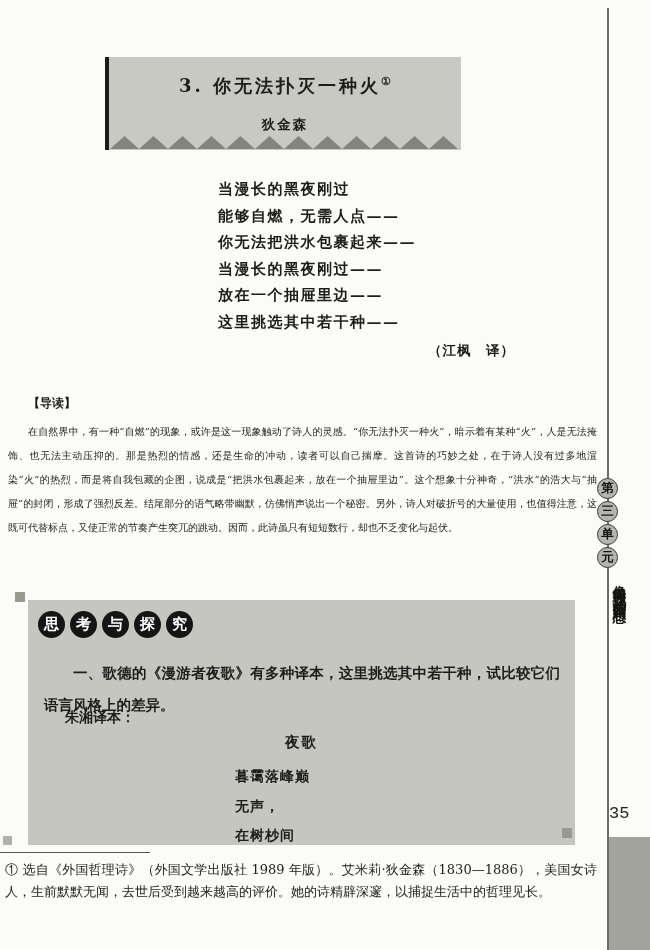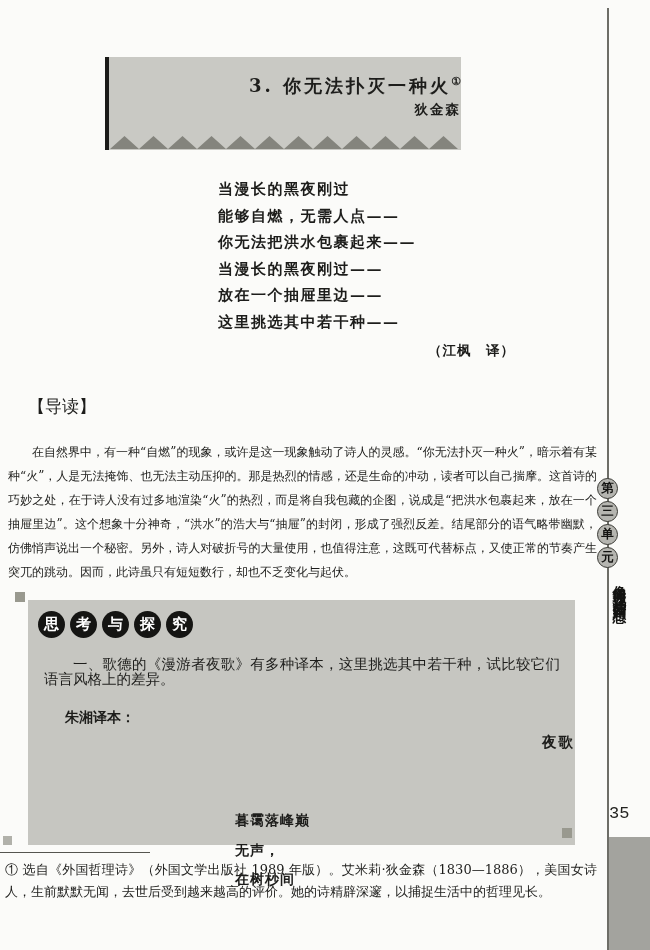--- a/index.html
+++ b/index.html
@@ -13,45 +13,45 @@
     overflow: hidden;
   }
 
   
   .lesson-header {
     position: absolute; left: 105px; top: 57px;
     width: 356px; height: 93px;
     background: #c9c9c4;
     border-left: 4px solid #1b1b19;
     box-sizing: border-box;
-    text-align: right;
+    text-align: center;
   }
   .lesson-title { margin-top: 17px; font-size: 18px; font-weight: bold; letter-spacing: 3px; }
   .lesson-title sup { font-size: 11px; letter-spacing: 0; }
-  .lesson-author { margin-top: 3px; font-size: 13.5px; font-weight: bold; letter-spacing: 2px; }
+  .lesson-author { margin-top: 18px; font-size: 13.5px; font-weight: bold; letter-spacing: 2px; }
   .zigzag { position: absolute; left: 1px; bottom: 1px; display: block; }
 
   
   .poem {
     position: absolute; left: 218px; top: 176px;
     font-size: 15px; font-weight: bold;
     line-height: 26.5px; letter-spacing: 1.5px;
     white-space: nowrap;
   }
   .translator {
     position: absolute; left: 428px; top: 342px;
     font-size: 13.5px; font-weight: bold; letter-spacing: 1px;
   }
 
   
-  .intro-heading { position: absolute; left: 28px; top: 395px; font-size: 17px; font-weight: normal; }
+  .intro-heading { position: absolute; left: 28px; top: 395px; font-size: 12px; font-weight: bold; }
   .intro-body {
     position: absolute; left: 8px; top: 420px; width: 589px;
-    font-size: 12px; line-height: 24px;
-    text-align: justify; text-indent: 2em; margin-top: 20px;
+    font-size: 10px; line-height: 24px;
+    text-align: justify; text-indent: 2em;
   }
 
   
   .activity-panel {
     position: absolute; left: 28px; top: 600px;
     width: 547px; height: 245px;
     background: #c6c6c1;
   }
   .corner-square { position: absolute; width: 10px; height: 10px; background: #99998f; }
   .sq-tl { left: -13px; top: -8px; }
@@ -61,33 +61,32 @@
   .badge-row { position: absolute; left: 10px; top: 11px; display: flex; gap: 5px; }
   .badge {
     width: 27px; height: 27px; border-radius: 50%;
     background: #151513; color: #ffffff;
     font-size: 15px; font-weight: bold;
     display: flex; align-items: center; justify-content: center;
   }
 
   .activity-question {
     position: absolute; left: 16px; top: 57px; width: 516px;
-    font-size: 14.5px; font-weight: normal;
-    line-height: 15px; text-indent: 2em; text-align: justify;
+    font-size: 14.5px; font-weight: bold;
+    line-height: 32px; text-indent: 2em; text-align: justify;
   }
   .translation-label { position: absolute; left: 37px; top: 109px; font-size: 14px; font-weight: bold; }
   .sub-poem-title {
     position: absolute; left: 0; top: 133px; width: 100%;
-    text-align: right; font-size: 14.5px; font-weight: bold; letter-spacing: 2px;
+    text-align: center; font-size: 14.5px; font-weight: bold; letter-spacing: 2px;
   }
   .sub-poem {
     position: absolute; left: 207px; top: 162px;
     font-size: 14px; font-weight: bold; line-height: 29.5px; letter-spacing: 1px;
     white-space: nowrap;
-    margin-top: 44px;
   }
 
   
   .footnote-rule { position: absolute; left: 0px; top: 852px; width: 150px; height: 1px; background: #55554f; }
   .footnote {
     position: absolute; left: 5px; top: 859px; width: 592px;
     font-size: 13px; line-height: 21.5px; text-align: justify;
   }
 
   

